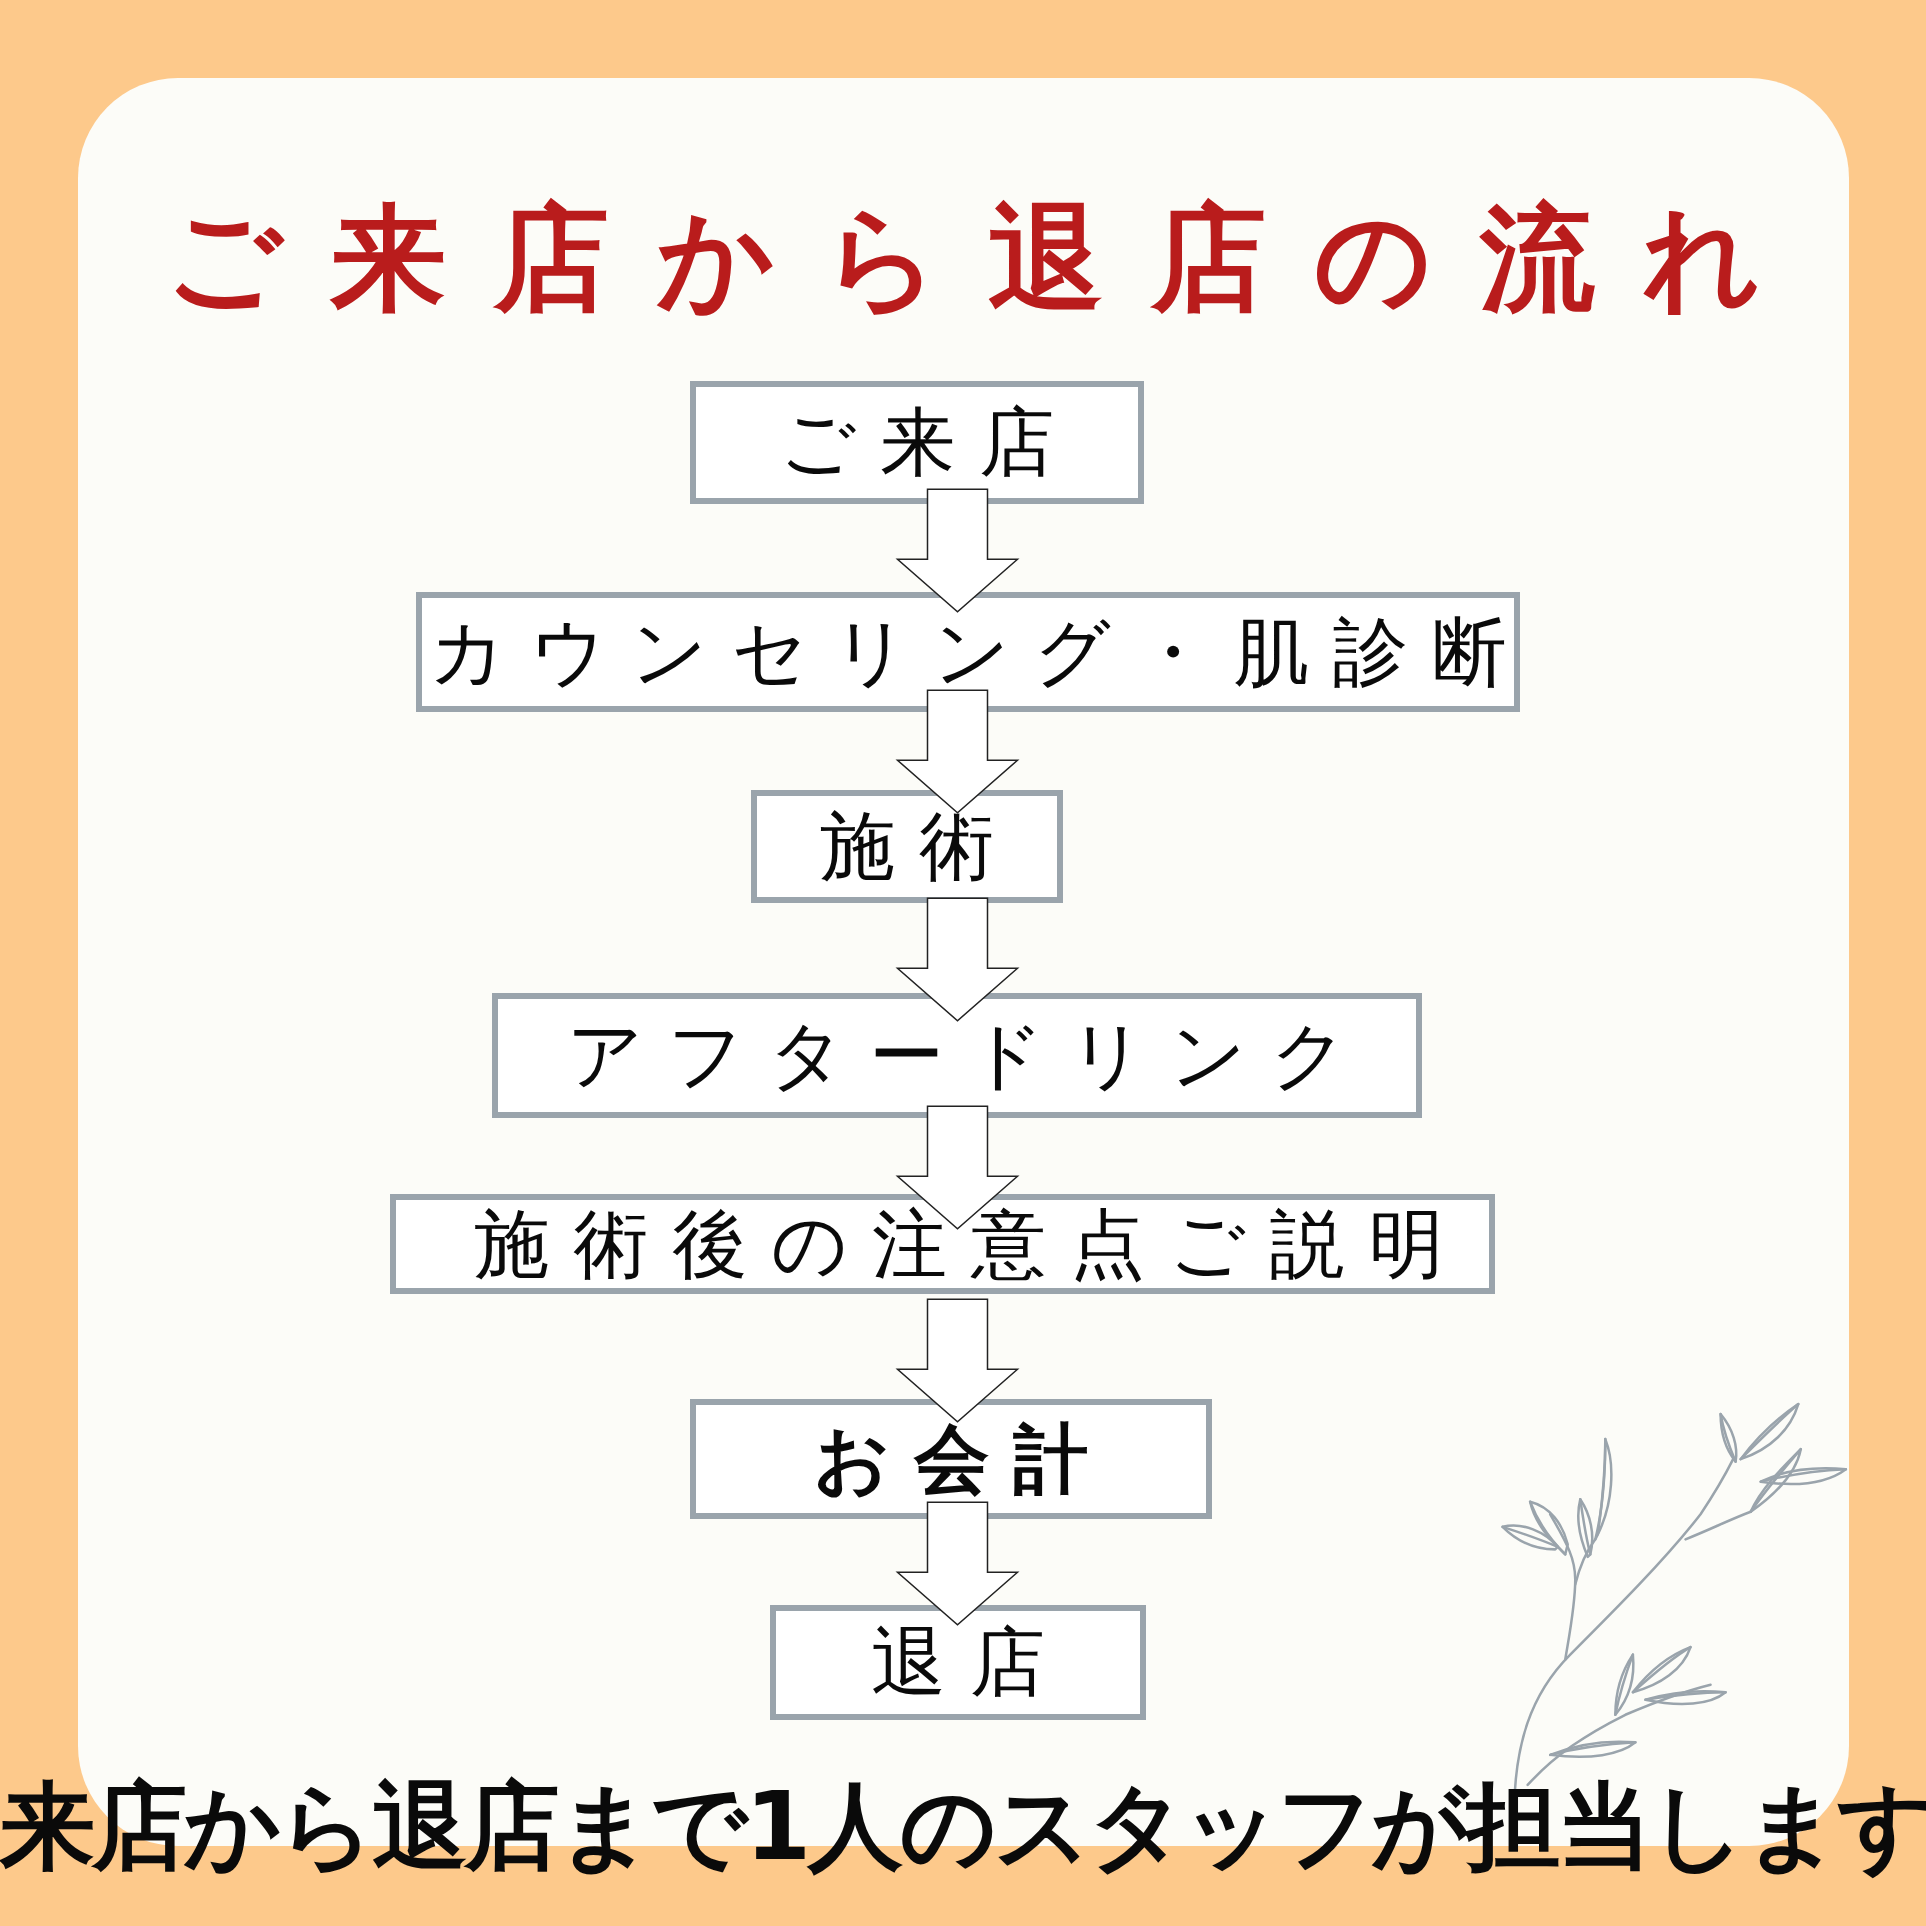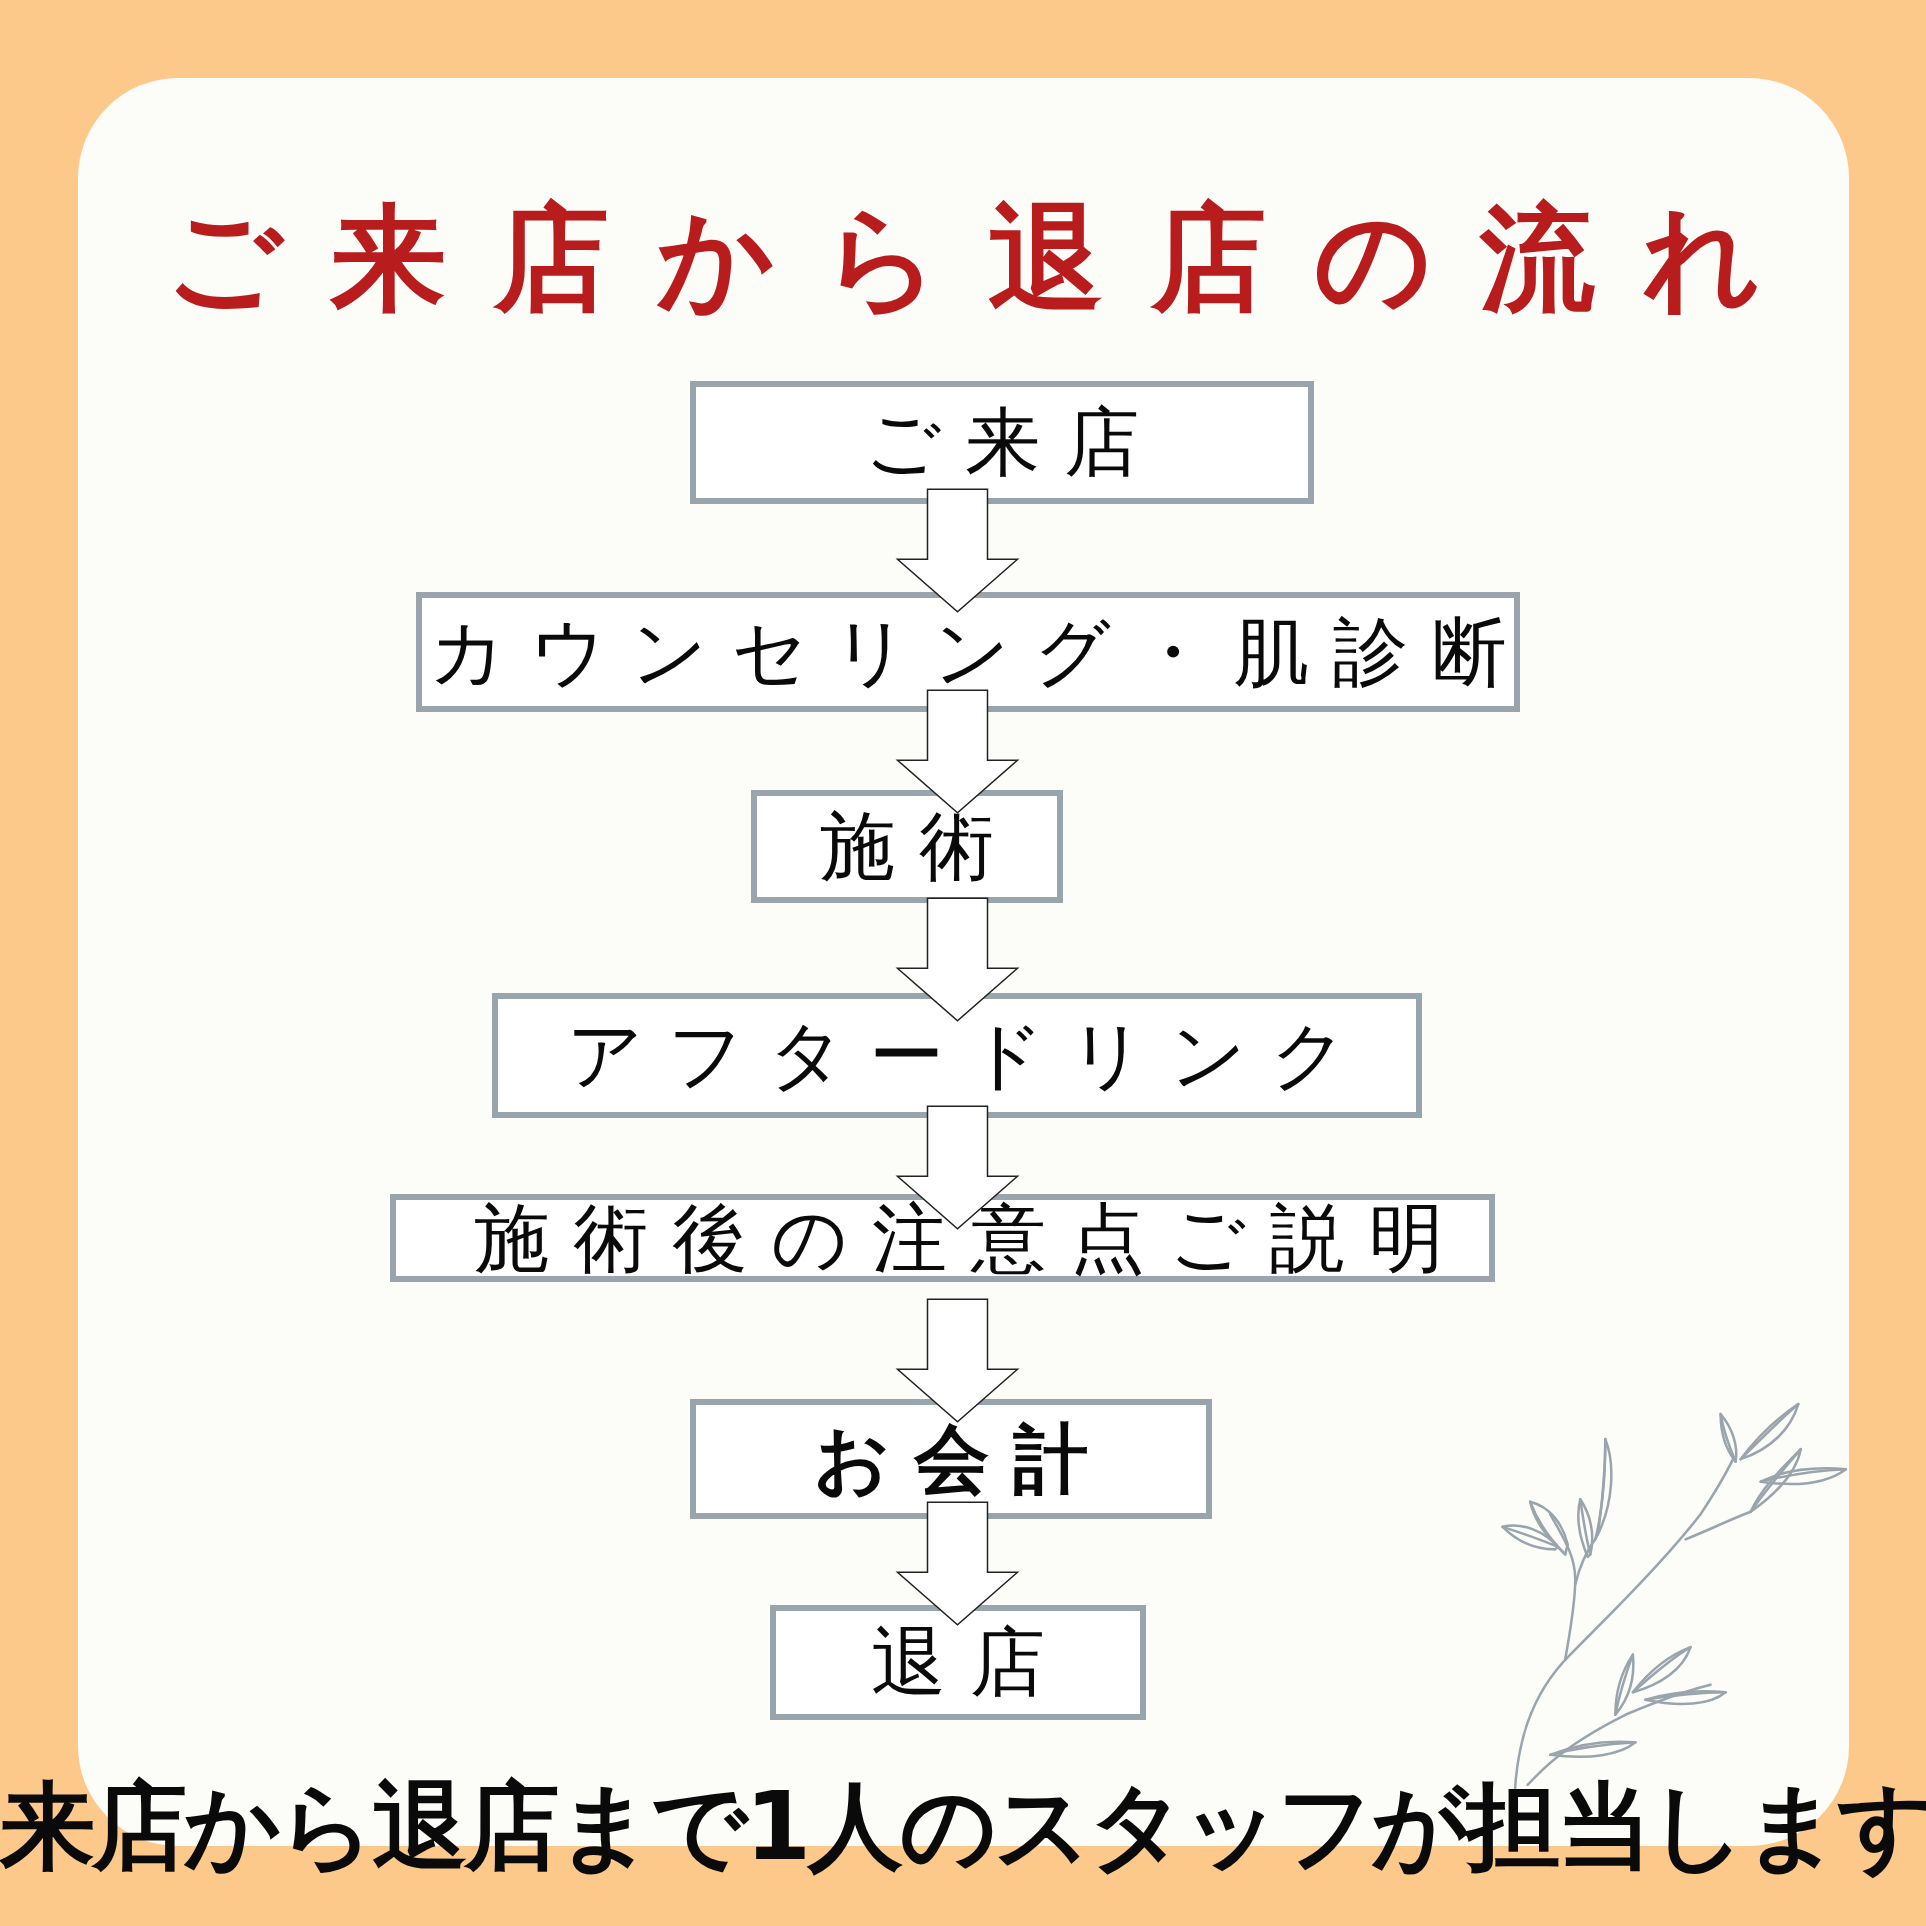--- a/index.html
+++ b/index.html
@@ -33,37 +33,37 @@
     white-space:nowrap; letter-spacing:-3px;
   }
 </style>
 </head>
 <body>
 
 <div class="card"></div>
 
 <div class="title">ご来店から退店の流れ</div>
 
-<div class="step" style="left:690px; top:381px; width:624px; height:123px;">
+<div class="step" style="left:690px; top:381px; width:454px; height:123px;">
   <span>ご来店</span>
 </div>
 
 <div class="step" style="left:416px; top:592px; width:1104px; height:120px;">
   <span>カウンセリング・肌診断</span>
 </div>
 
 <div class="step" style="left:751px; top:790px; width:312px; height:113px;">
   <span>施術</span>
 </div>
 
 <div class="step" style="left:492px; top:993px; width:930px; height:125px;">
   <span>アフタードリンク</span>
 </div>
 
-<div class="step" style="left:390px; top:1194px; width:1105px; height:88px;padding-left:33px;">
+<div class="step" style="left:390px; top:1194px; width:1105px; height:100px;padding-left:33px;">
   <span>施術後の注意点ご説明</span>
 </div>
 
 <div class="step" style="left:690px; top:1399px; width:522px; height:120px;font-weight:bold;">
   <span>お会計</span>
 </div>
 
 <div class="step" style="left:770px; top:1605px; width:376px; height:115px;">
   <span>退店</span>
 </div>

